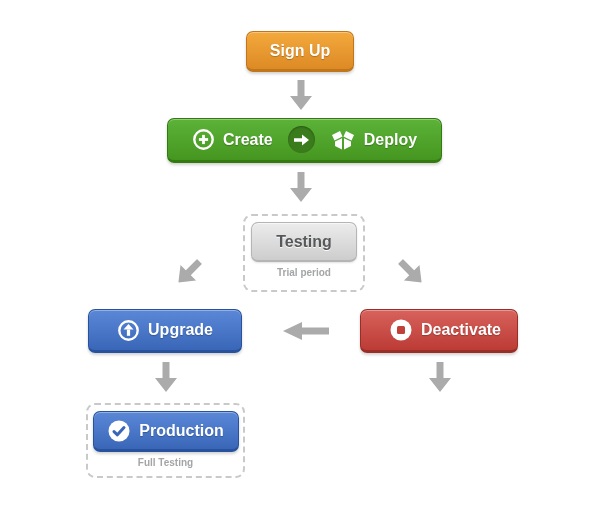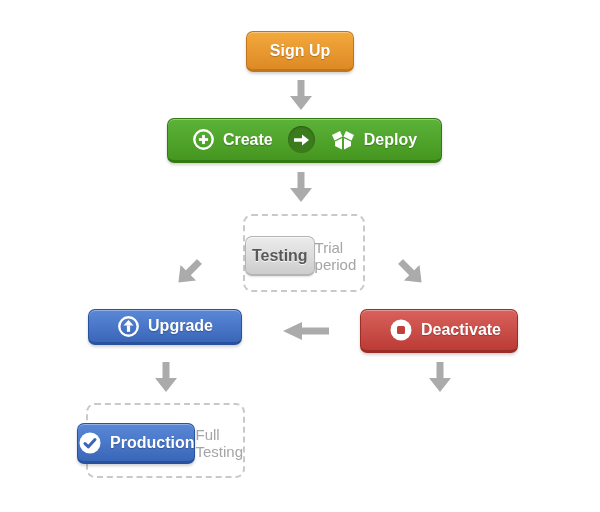--- a/index.html
+++ b/index.html
@@ -18,24 +18,24 @@
   .blue  {background:linear-gradient(180deg,var(--blue-top),var(--blue-bottom));border:1px solid var(--blue-border);border-bottom-width:3px;}
   .red   {background:linear-gradient(180deg,var(--red-top),var(--red-bottom));border:1px solid var(--red-border);border-bottom-width:3px;padding-left:12px;}
   .graybtn{
     background:linear-gradient(180deg,var(--gray-top),var(--gray-bottom));
     border:1px solid var(--gray-border);border-bottom-width:2px;color:var(--gray-text);
     text-shadow:0 1px 0 rgba(255,255,255,.85);
     box-shadow:inset 0 1px 0 rgba(255,255,255,.6), 0 1px 2px rgba(0,0,0,.12);
   }
   .dashed-group{
     position:absolute;box-sizing:border-box;border:2px dashed var(--dashed-border);
-    border-radius:9px;display:flex;flex-direction:row;align-items:center;background:transparent;justify-content:flex-end;
+    border-radius:9px;display:flex;flex-direction:column;align-items:center;background:transparent;
   }
   .dashed-group .btn{position:relative;margin-top:6px;}
-  .sublabel{font-size:15px;font-weight:normal;color:var(--sublabel-text);margin-top:5px;}
+  .sublabel{font-size:10px;font-weight:bold;color:var(--sublabel-text);margin-top:5px;}
   .arrow{position:absolute;}
   .arrow svg path{fill:var(--arrow);}
   .icon{display:inline-flex;align-items:center;justify-content:center;line-height:0;}
   .mid-badge{
     width:27px;height:27px;border-radius:50%;background:var(--green-badge);
     display:inline-flex;align-items:center;justify-content:center;margin:0 7px;
     box-shadow:inset 0 1px 2px rgba(0,0,0,.28);
   }
   .stop-square{fill:var(--red-icon);}
   .check-stroke{stroke:var(--blue-icon);}
@@ -98,21 +98,21 @@
     <svg width="24" height="30" viewBox="0 0 24 30" style="transform:rotate(45deg);transform-origin:center;">
       <path d="M8.5,0 L15.5,0 L15.5,16 L23,16 L12,30 L1,16 L8.5,16 Z"></path>
       </svg>
   </div>
   <div class="arrow" style="left:399px;top:257px;">
     <svg width="24" height="30" viewBox="0 0 24 30" style="transform:rotate(-45deg);transform-origin:center;">
       <path d="M8.5,0 L15.5,0 L15.5,16 L23,16 L12,30 L1,16 L8.5,16 Z"></path>
       </svg>
   </div>
 
-  <div class="btn blue" style="left:88px;top:309px;width:154px;height:36px;border-radius:7px;">
+  <div class="btn blue" style="left:88px;top:309px;width:154px;height:44px;border-radius:7px;">
     <span class="icon">
       <svg width="23" height="23" viewBox="0 0 23 23">
         <circle cx="11.5" cy="11.5" r="9.2" fill="none" stroke="#fff" stroke-width="2.4"></circle>
         <polygon points="11.5,5 16.5,10.5 6.5,10.5" fill="#fff"></polygon>
         <rect x="9.9" y="10.5" width="3.2" height="6.3" fill="#fff"></rect>
       </svg>
     </span>
     <span>Upgrade</span>
   </div>
 

